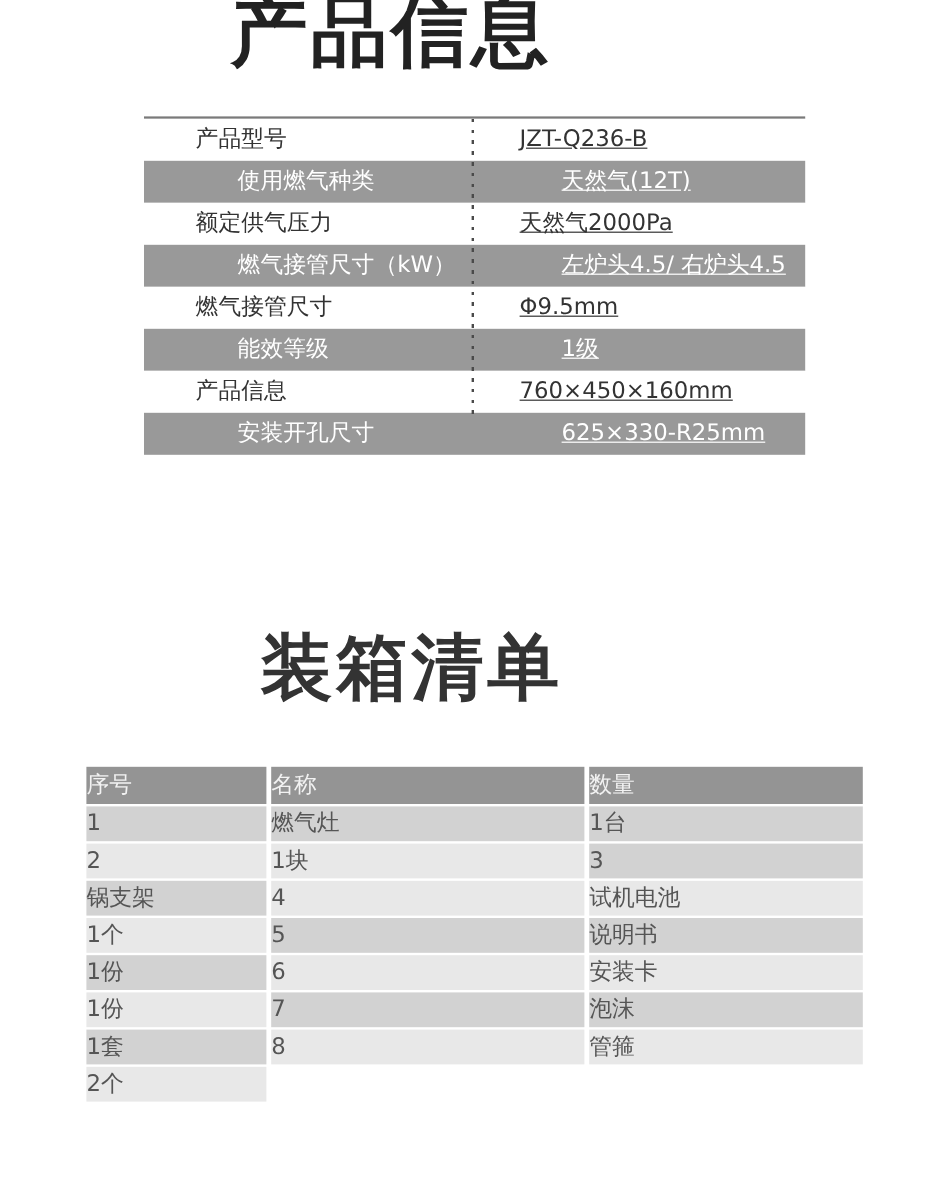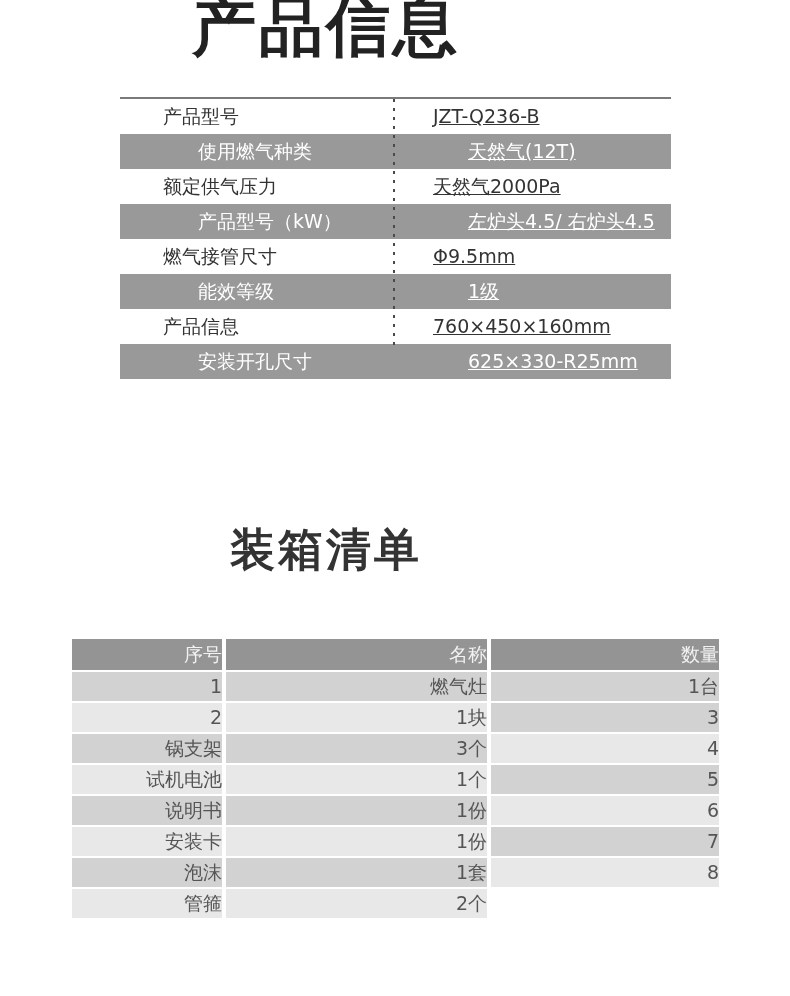--- a/index.html
+++ b/index.html
@@ -15,23 +15,23 @@
   
   .title-product {
     position: absolute; top: -38px; left: 0; width: 100%;
     text-align: center;
     font-size: 64px; font-weight: bold; line-height: 1;
     letter-spacing: 3px;
     color: #222222;
     white-space: nowrap;
   }
   .title-packing {
-    position: absolute; top: 494px; left: 0; width: 100%;
+    position: absolute; top: 494px; left: 17px; width: 100%;
     text-align: center;
-    font-size: 45px; font-weight: bold; line-height: 1;
+    font-size: 60px; font-weight: bold; line-height: 1;
     letter-spacing: 3px;
     color: #333333;
     white-space: nowrap;
   }
 
   
   .spec-table {
     position: absolute; left: 120px; top: 64px; width: 551px;
     border-top: 2px solid #7a7a7a;
   }
@@ -51,21 +51,21 @@
   }
 
   
   .pack-table {
     position: absolute; left: 72px; top: 606px; width: 647px;
     display: grid;
     grid-template-columns: 150px 261px 1fr;
     grid-template-rows: 31px repeat(8, 29px);
     column-gap: 4px; row-gap: 2px;
     font-size: 19px;
-    text-align: right;
+    text-align: left;
   }
   .pack-cell {
     line-height: 29px;
     color: var(--row-text, #555555);
     white-space: nowrap; overflow: hidden;
   }
   .pack-cell.odd  { background: var(--row-odd, #d2d2d2); }
   .pack-cell.even { background: var(--row-even, #e8e8e8); }
   .pack-header {
     line-height: 31px;
@@ -87,21 +87,21 @@
     </div>
     <div class="spec-row hl">
       <div class="spec-label">使用燃气种类</div>
       <div class="spec-value">天然气(12T)</div>
     </div>
     <div class="spec-row">
       <div class="spec-label">额定供气压力</div>
       <div class="spec-value">天然气2000Pa</div>
     </div>
     <div class="spec-row hl">
-      <div class="spec-label">产品型号（kW）</div>
+      <div class="spec-label">燃气接管尺寸（kW）</div>
       <div class="spec-value">左炉头4.5/ 右炉头4.5</div>
     </div>
     <div class="spec-row">
       <div class="spec-label">燃气接管尺寸</div>
       <div class="spec-value">Φ9.5mm</div>
     </div>
     <div class="spec-row hl">
       <div class="spec-label">能效等级</div>
       <div class="spec-value">1级</div>
     </div>
@@ -125,21 +125,20 @@
 
     <div class="pack-cell odd">1</div>
     <div class="pack-cell odd">燃气灶</div>
     <div class="pack-cell odd">1台</div>
 
     <div class="pack-cell even">2</div>
     <div class="pack-cell even">1块</div>
 
     <div class="pack-cell odd">3</div>
     <div class="pack-cell odd">锅支架</div>
-    <div class="pack-cell odd">3个</div>
 
     <div class="pack-cell even">4</div>
     <div class="pack-cell even">试机电池</div>
     <div class="pack-cell even">1个</div>
 
     <div class="pack-cell odd">5</div>
     <div class="pack-cell odd">说明书</div>
     <div class="pack-cell odd">1份</div>
 
     <div class="pack-cell even">6</div>

